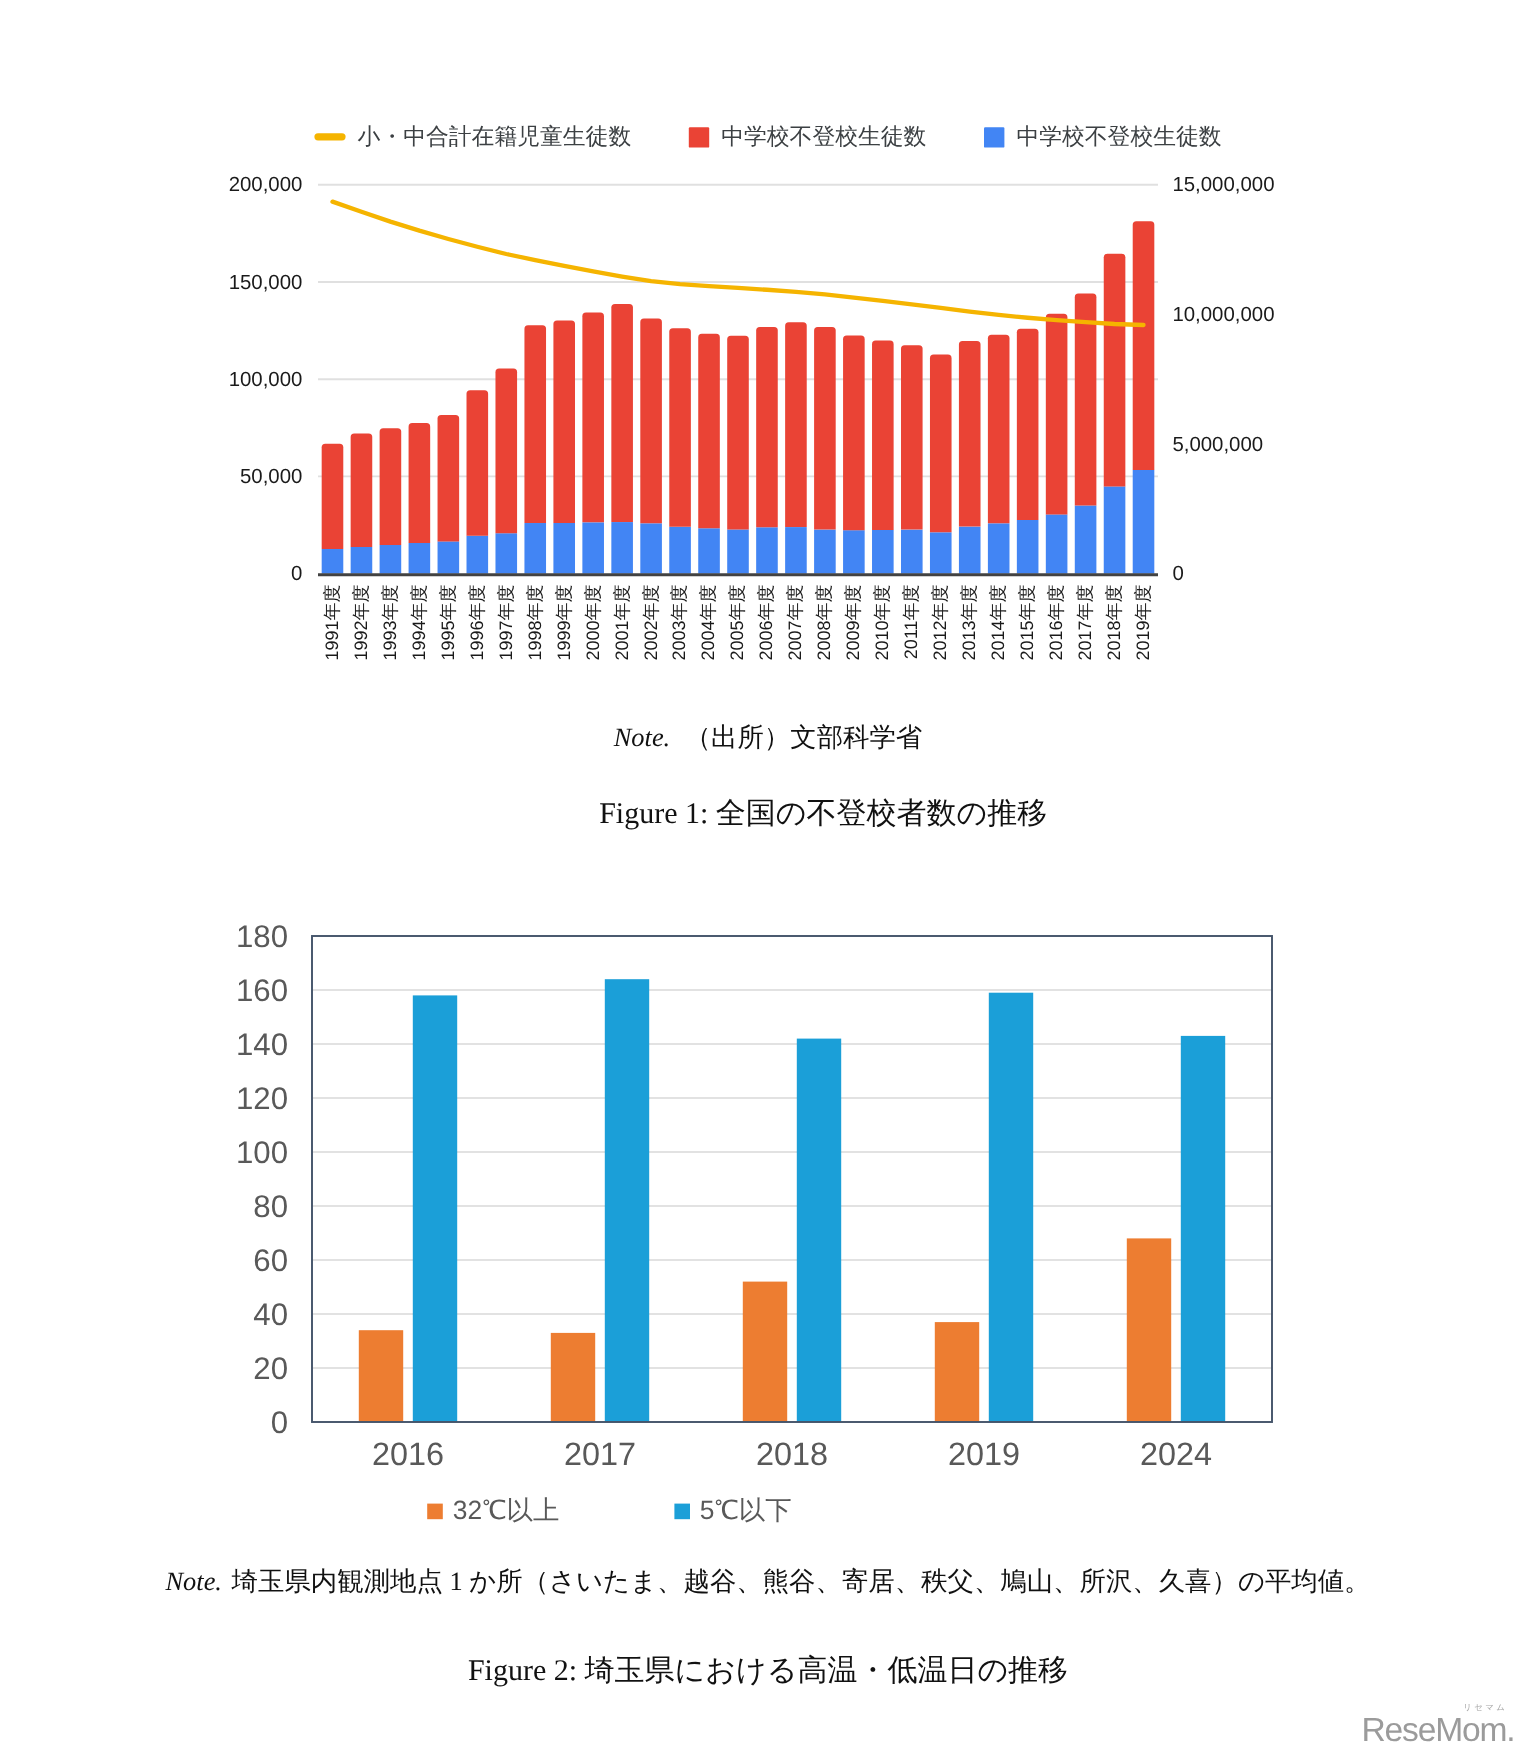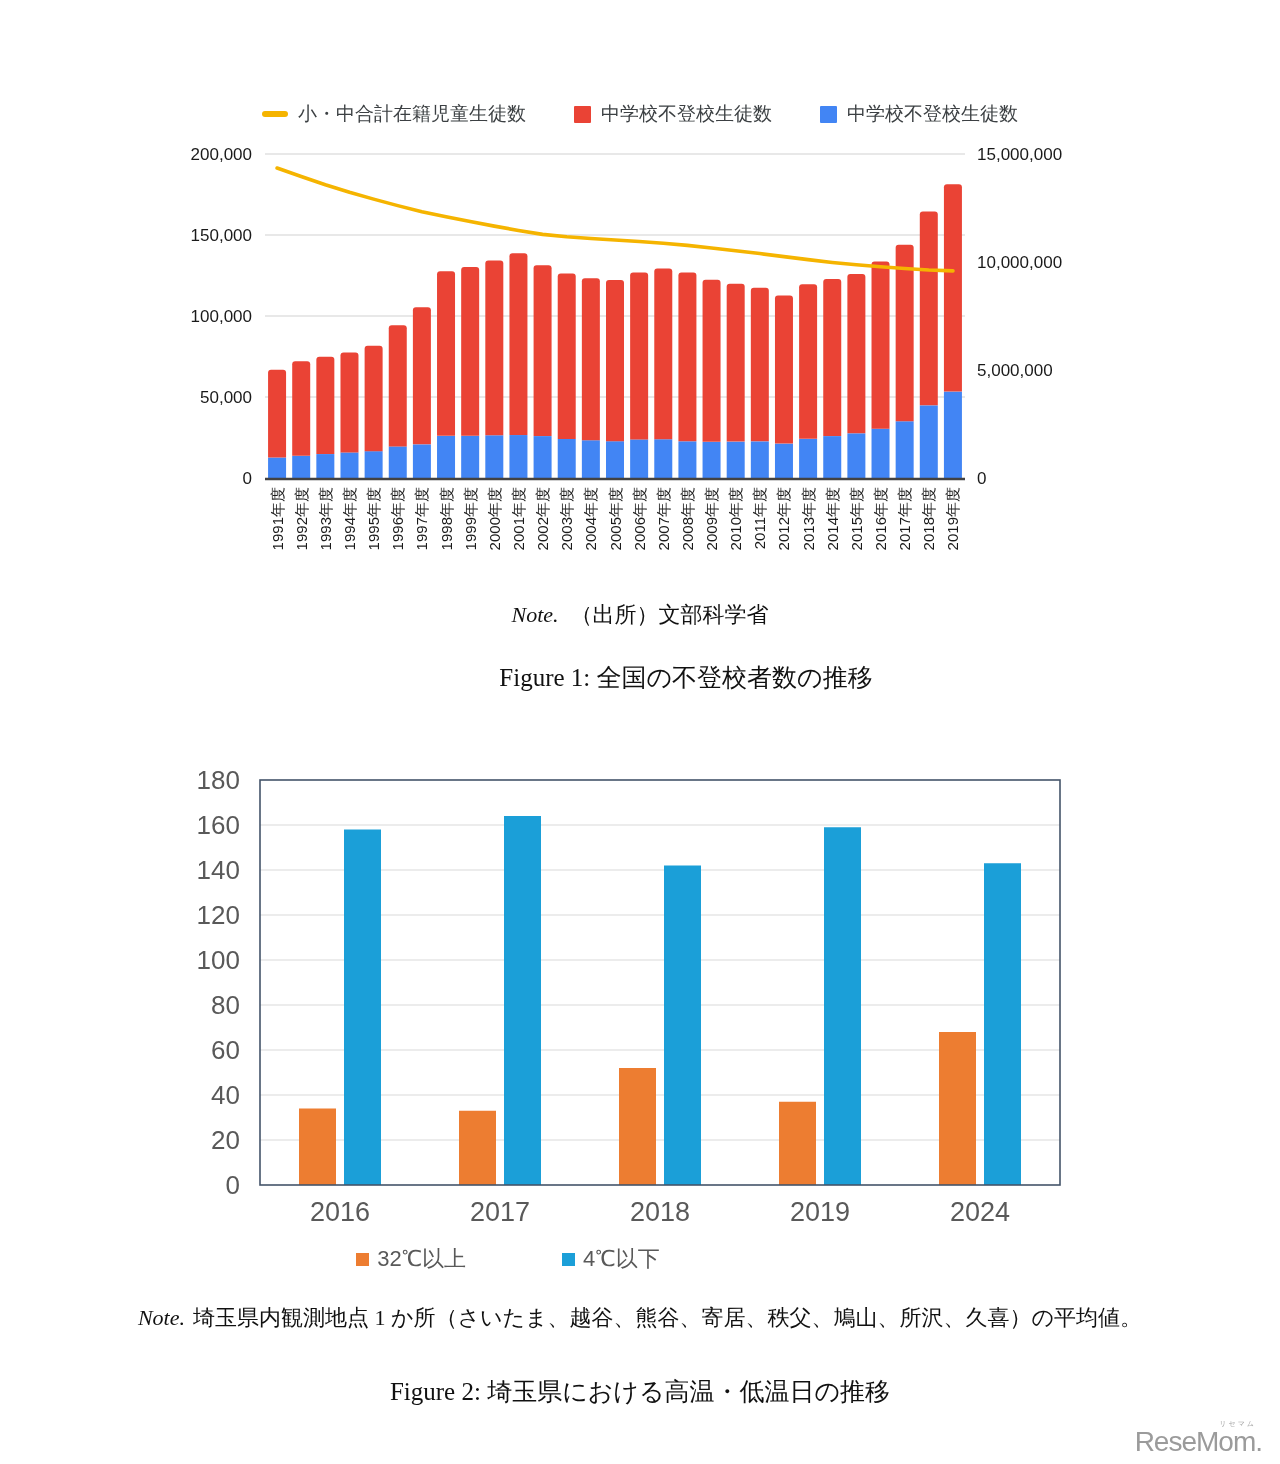--- a/index.html
+++ b/index.html
@@ -201,21 +201,21 @@
       <rect x="260" y="780" width="800" height="405" fill="none" stroke="#44546A" stroke-width="1.6"></rect>
     </svg>
 
   <div class="legend2">
     <div class="item">
       <span class="swatch-box2" style="background: rgb(237, 125, 49);"></span>
       <span>32℃以上</span>
     </div>
     <div class="item">
       <span class="swatch-box2" style="background: rgb(27, 159, 216);"></span>
-      <span>4℃以下</span>
+      <span>5℃以下</span>
     </div>
   </div>
 
   <p class="note" id="note2">
     <span class="note-label">Note.</span><span class="note-text" style="margin-left:8px">埼玉県内観測地点 1 か所（さいたま、越谷、熊谷、寄居、秩父、鳩山、所沢、久喜）の平均値。</span>
   </p>
   <p class="caption" id="caption2">Figure 2: 埼玉県における高温・低温日の推移</p>
 
   <div class="logo">
     <span class="ruby">リセマム</span>

